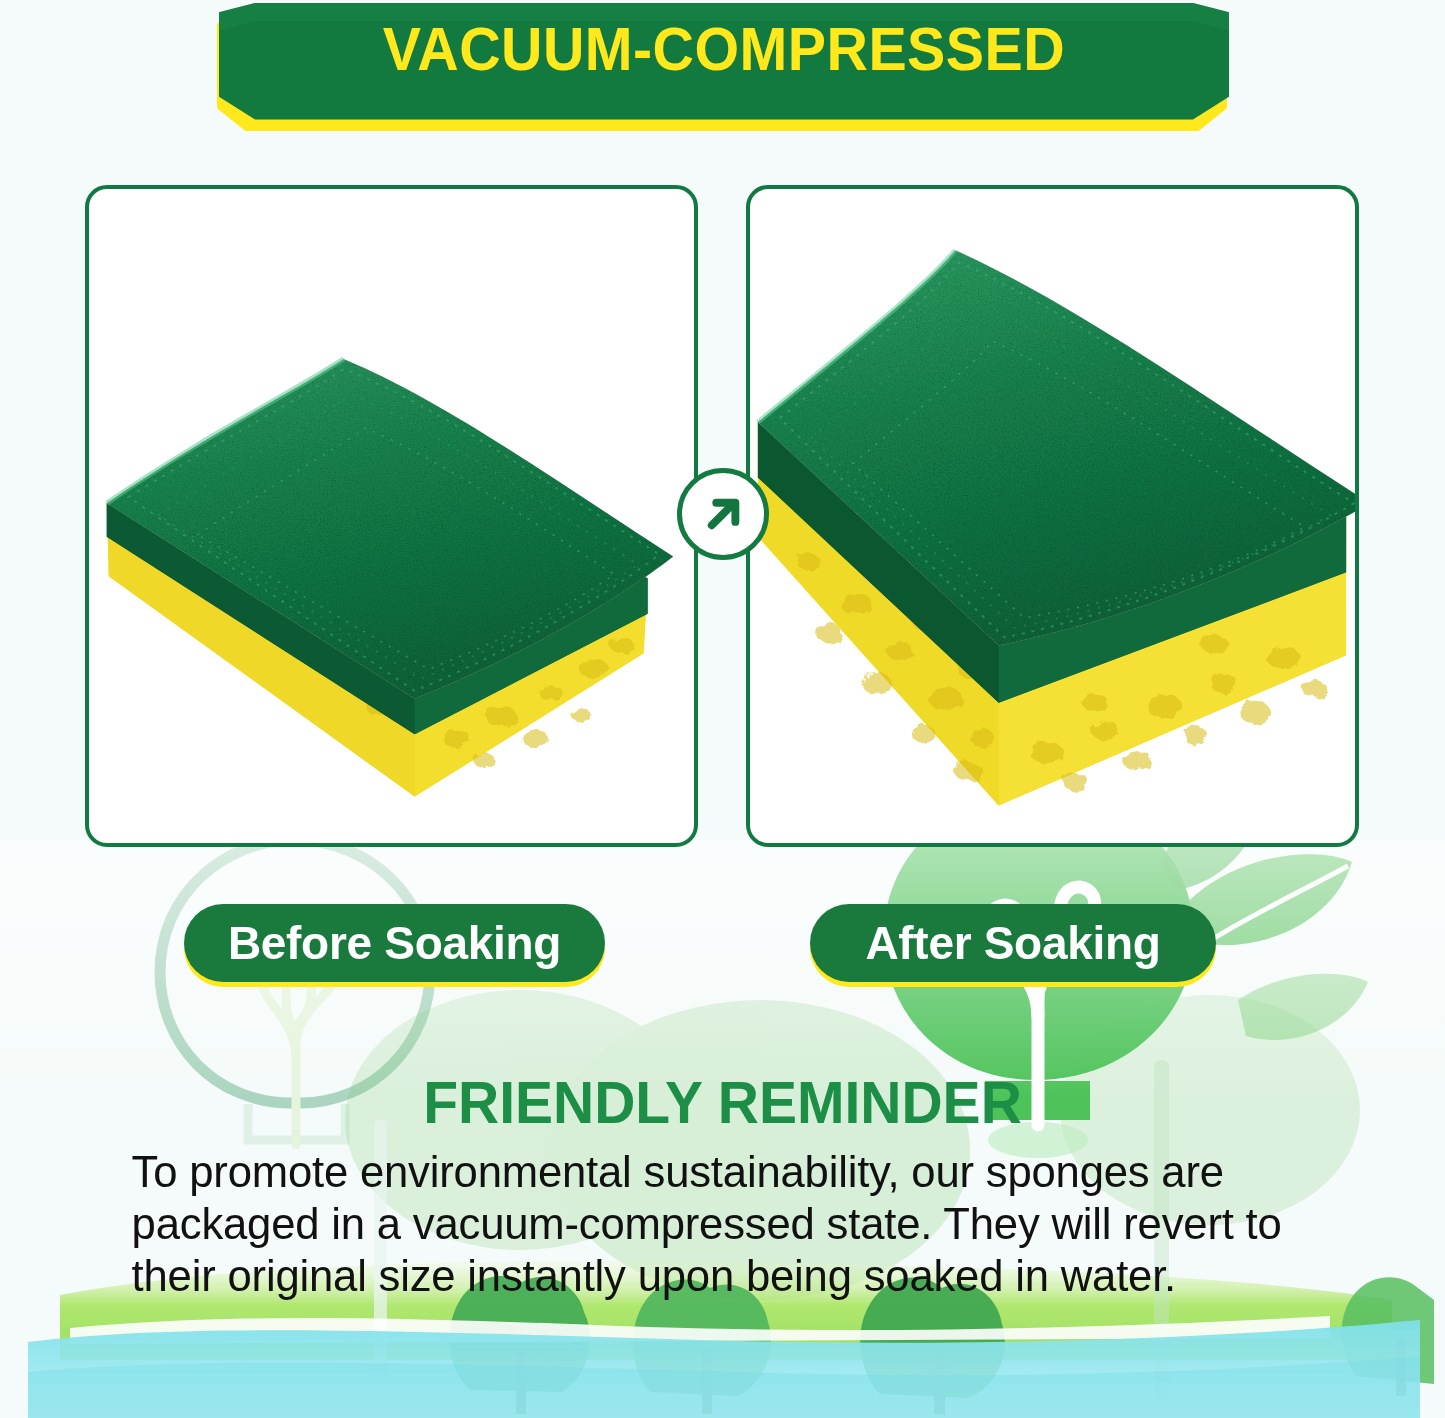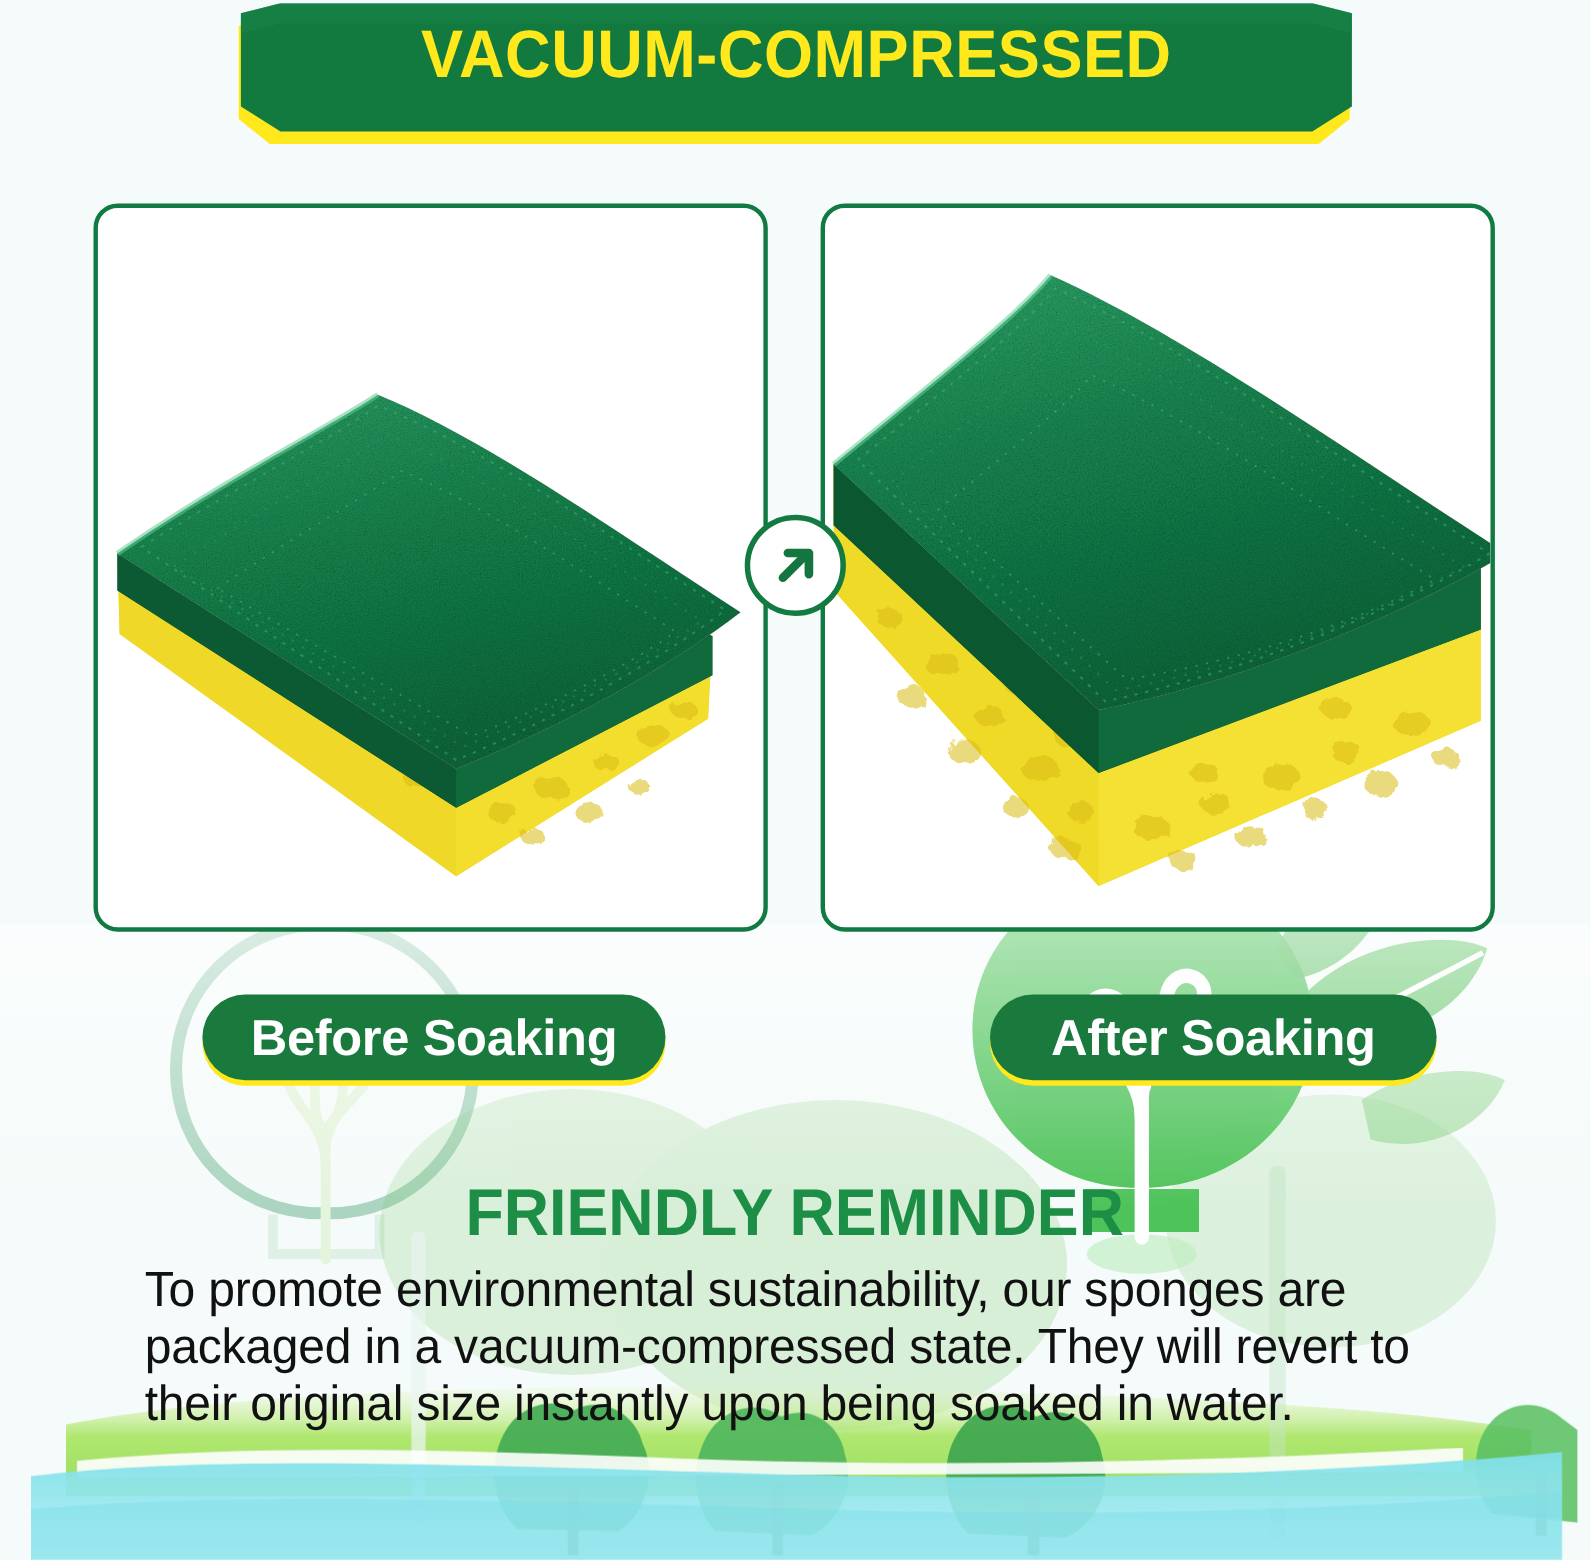--- a/index.html
+++ b/index.html
@@ -102,21 +102,21 @@
     margin-top: 24px;
   }
   .pill-label {
     color: #ffffff;
     font-size: 46px;
     font-weight: bold;
     letter-spacing: -0.3px;
     white-space: nowrap;
   }
   #pill-before { left: 184px; width: 421px; }
-  #pill-after  { left: 900px; width: 406px; }
+  #pill-after  { left: 810px; width: 406px; }
 
   
   .reminder {
     position: absolute;
     left: 0;
     top: 1070px;
     width: 1445px;
     z-index: 3;
   }
   .reminder-title {

